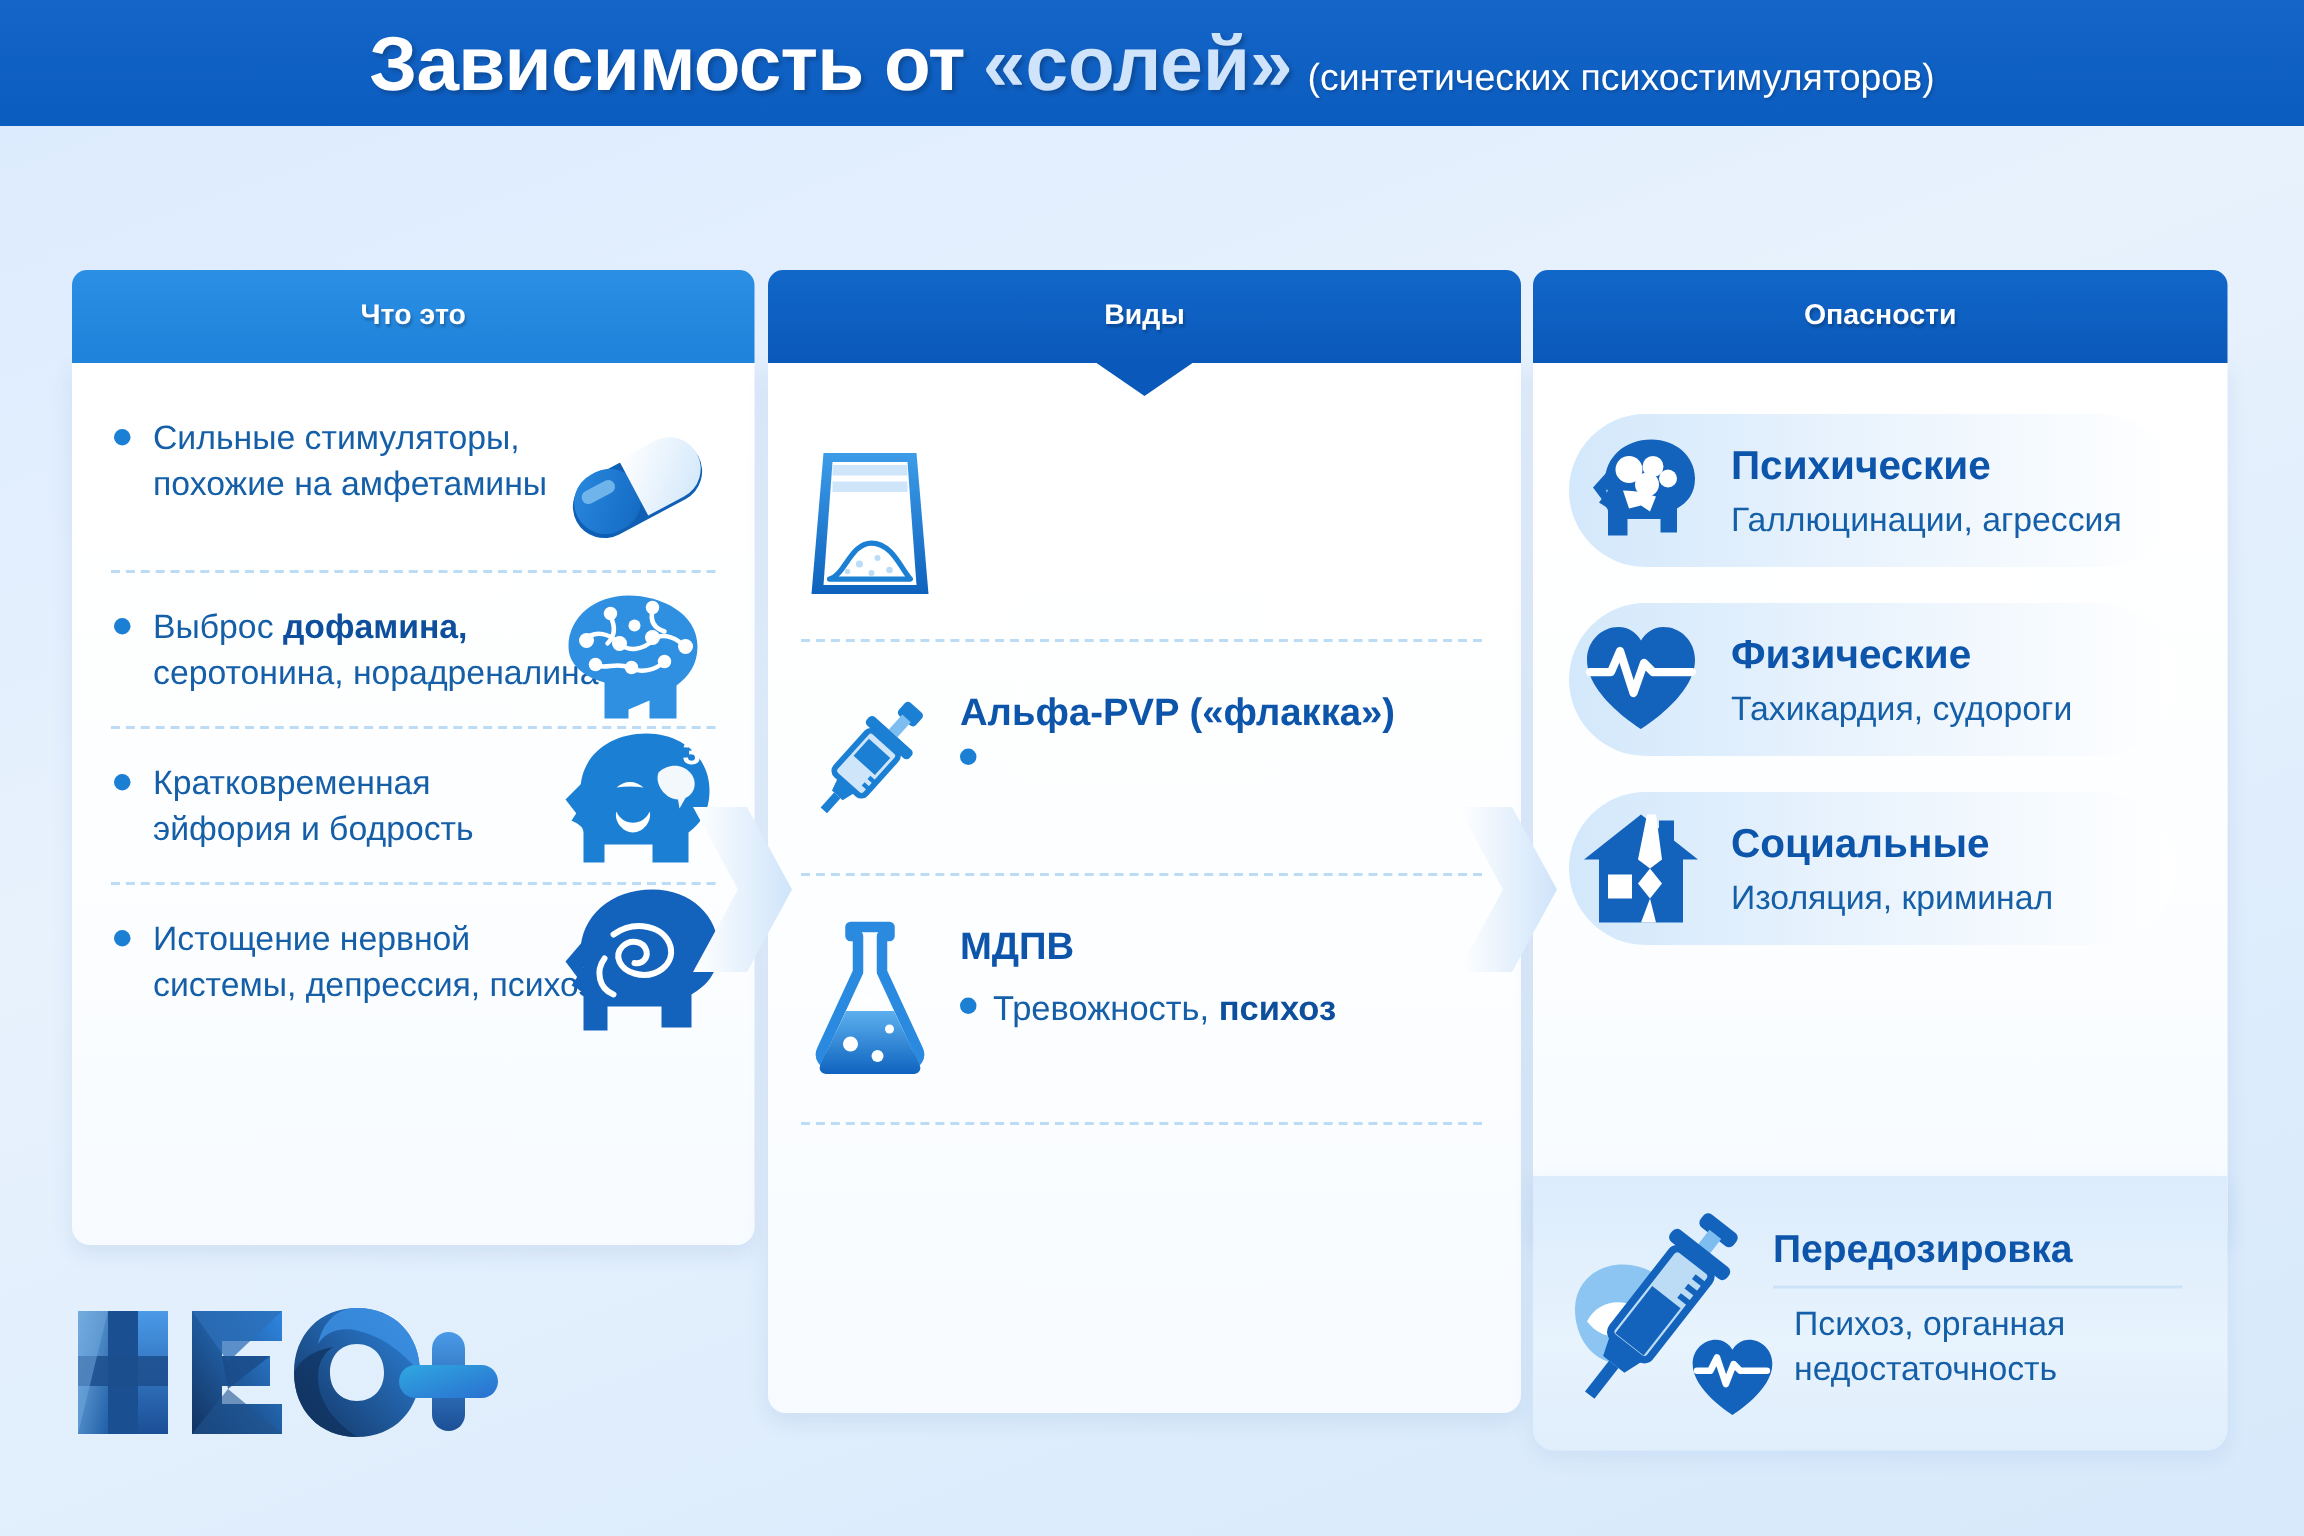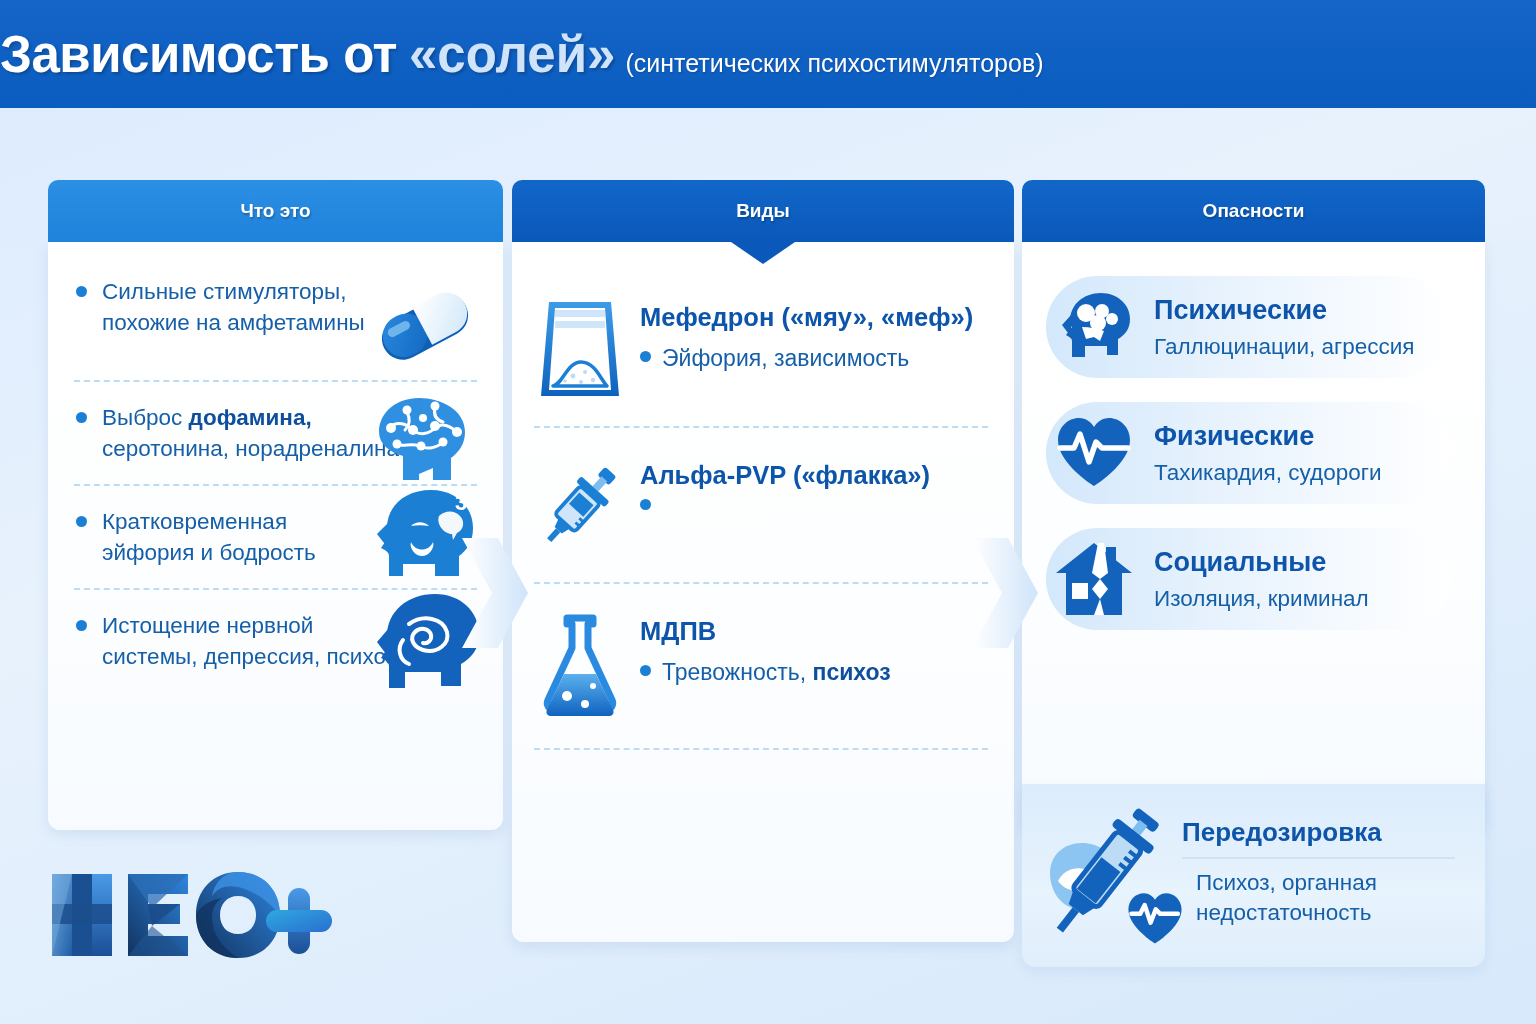--- a/index.html
+++ b/index.html
@@ -6,23 +6,23 @@
   * { margin:0; padding:0; box-sizing:border-box; }
   html,body { width:1536px; height:1024px; overflow:hidden; }
   body {
     font-family:"Liberation Sans", sans-serif;
     background:linear-gradient(160deg,#dbeafe 0%,#e8f2fd 40%,#d7e9fb 100%);
     position:relative;
   }
 
   
   #banner{
-    position:absolute; left:0; top:0; width:1536px; height:108px;
+    position:absolute; left:0; top:0; width:1536px; height:84px;
     background:linear-gradient(180deg,#1565c8 0%,#0b5cbf 100%);
-    display:flex; align-items:center; justify-content:flex-start;
+    display:flex; align-items:center; justify-content:center;
   }
   #banner-inner{ display:flex; align-items:baseline; white-space:nowrap; }
   .t-main{
     font-size:51px; font-weight:bold; color:#ffffff; letter-spacing:-0.5px;
     text-shadow:2px 2px 3px rgba(0,0,0,.22);
   }
   .t-quoted{
     font-size:51px; font-weight:bold; color:#cfe4fa; margin-left:12px;
     text-shadow:2px 2px 3px rgba(0,0,0,.22);
   }
@@ -269,27 +269,20 @@
             <path d="M16 88c10-2 14-24 28-24s20 18 26 24z" fill="#ffffff" stroke="#1b7fd4" stroke-width="3.5" stroke-linejoin="round"></path>
             <g fill="#bcdcf6">
               <circle cx="36" cy="78" r="2.4"></circle>
                 <circle cx="48" cy="74" r="2"></circle>
               <circle cx="56" cy="82" r="2.2"></circle>
                 <circle cx="28" cy="83" r="1.8"></circle>
               <circle cx="44" cy="84" r="2"></circle>
             </g>
           </svg>
         </div>
-        <div class="c2-txt">
-          <div class="c2-title">Мефедрон («мяу», «меф»)</div>
-          <div class="c2-sub">
-            <span class="dot"></span>
-            <span><span>Эйфория, зависимость</span><b></b></span>
-          </div>
-        </div>
       </div>
 
       <div class="c2-row">
         <div class="c2-ico">
           <svg width="96" height="100" viewBox="0 0 96 100">
             <g transform="rotate(42 48 50)">
               <rect x="40" y="2" width="16" height="12" rx="3" fill="#1b7fd4"></rect>
               <rect x="44" y="12" width="8" height="14" fill="#7dbdef"></rect>
               <rect x="28" y="26" width="40" height="8" rx="3" fill="#1b7fd4"></rect>
               <rect x="34" y="34" width="28" height="40" rx="4" fill="#cfe6fa" stroke="#1b7fd4" stroke-width="4"></rect>

